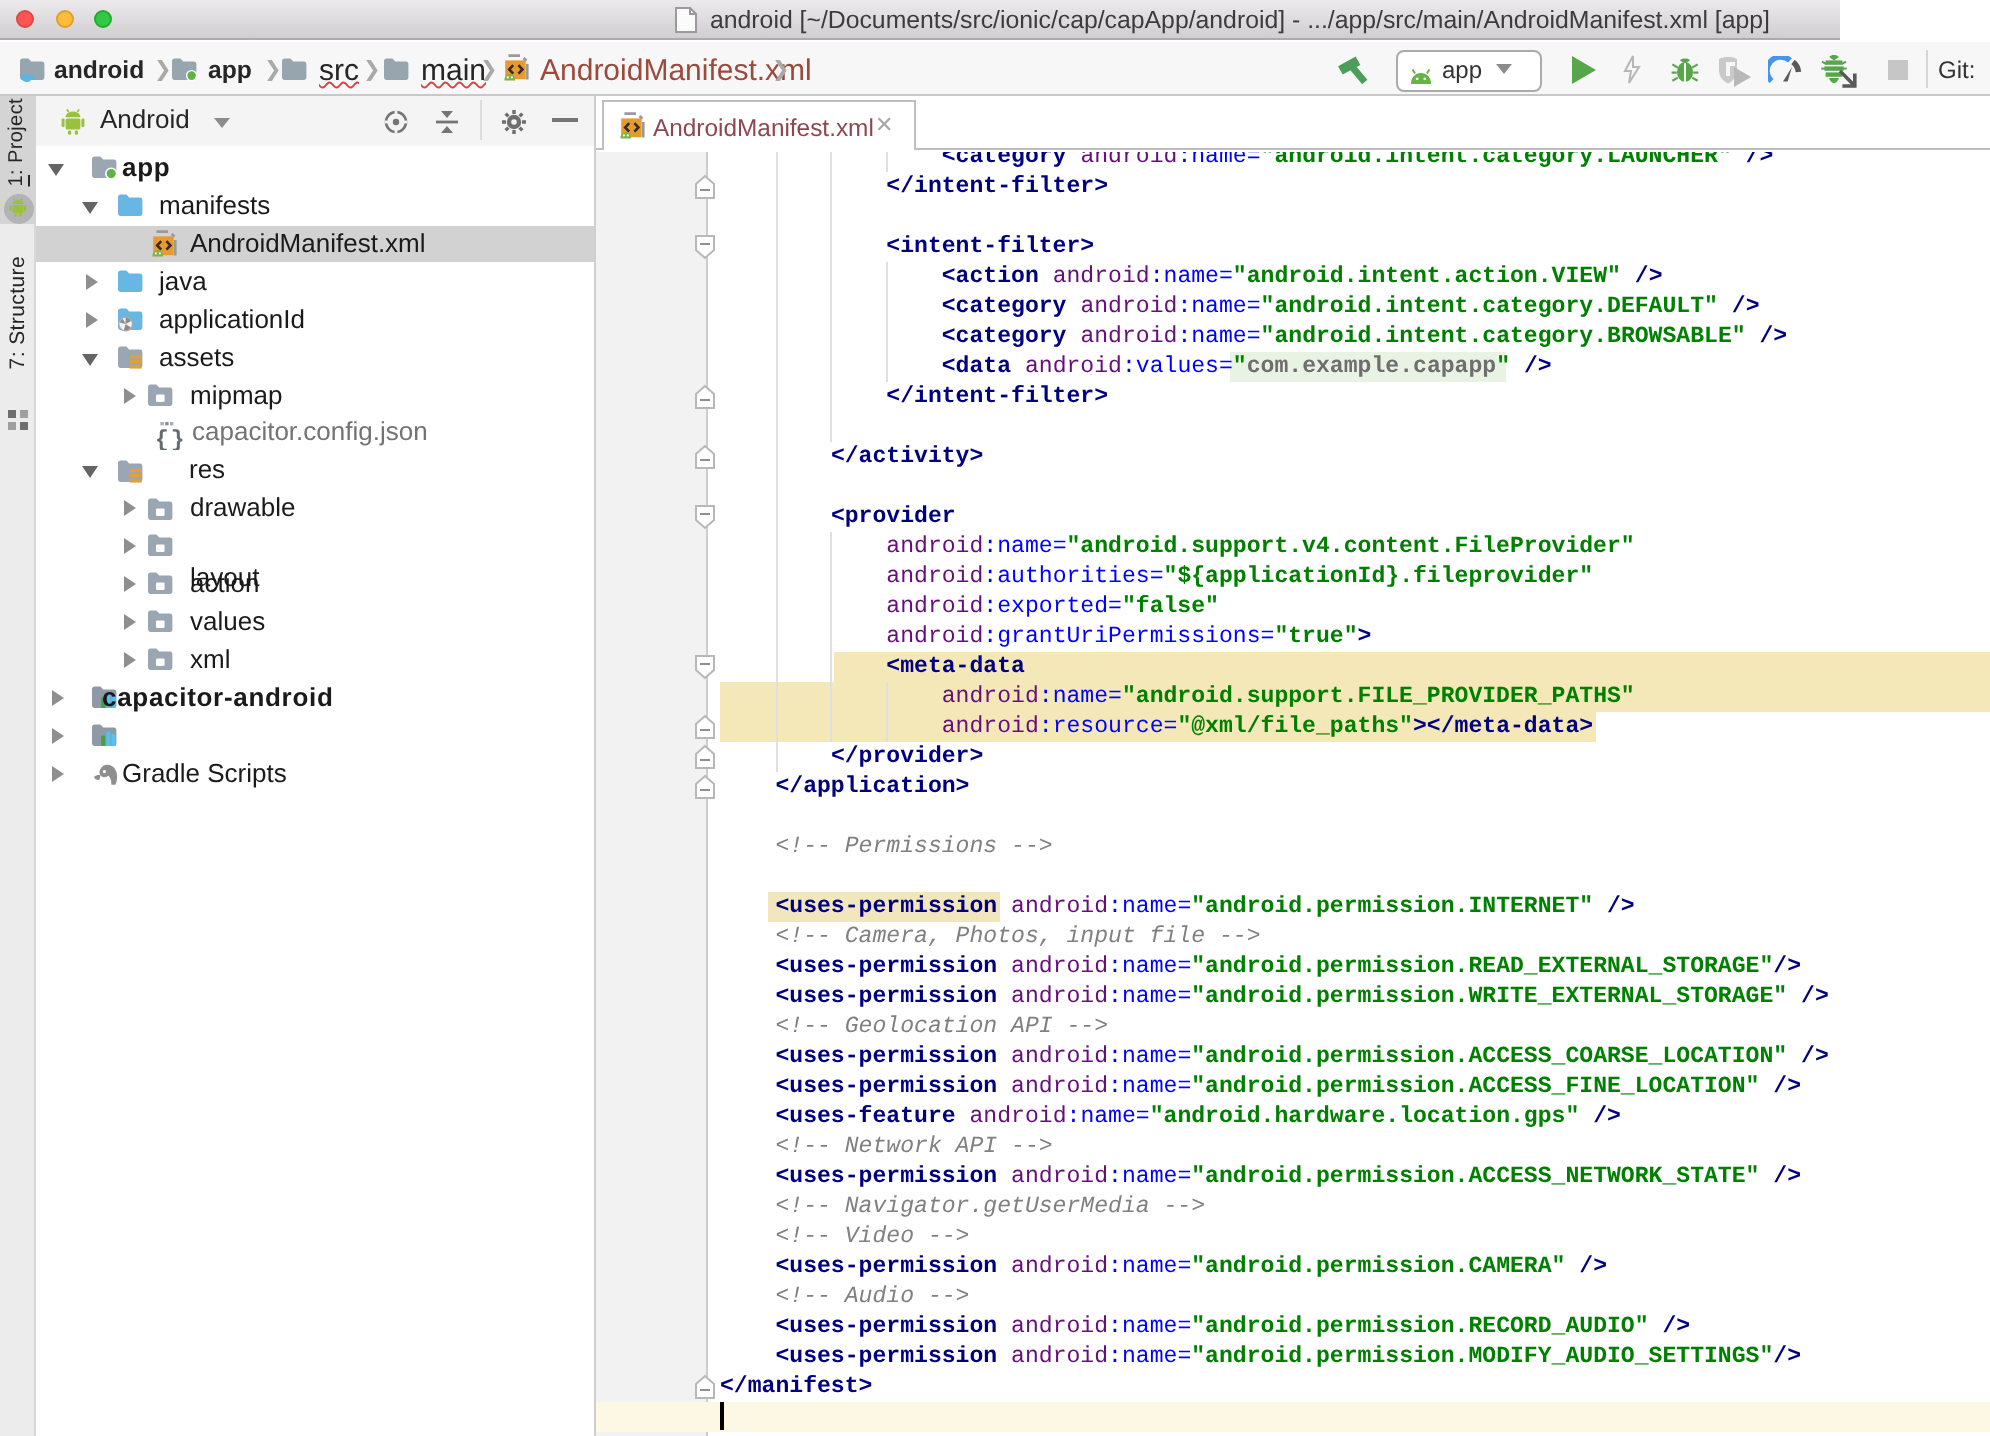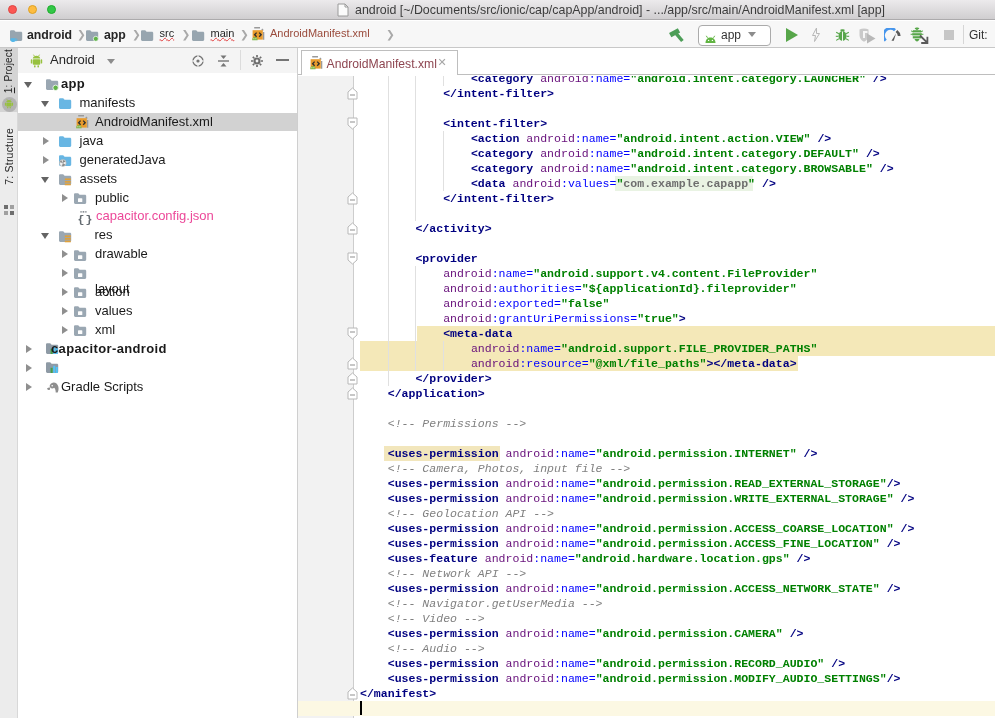--- a/index.html
+++ b/index.html
@@ -1,26 +1,26 @@
 <!DOCTYPE html>
 <html><head><meta charset="utf-8">
 <style>
 * { margin:0; padding:0; box-sizing:border-box; }
 html,body { width:995px; height:718px; overflow:hidden; }
 body { font-family:"Liberation Sans",sans-serif; position:relative; background:#fff; }
 .abs { position:absolute; }
 
-#titlebar { position:absolute; left:0; top:0; width:995px; height:20px;
+#titlebar { position:absolute; left:0; top:0; width:920px; height:20px;
   background:linear-gradient(#ECEAEC,#D0CED0); border-bottom:1px solid #ACAAAC; }
 .tl { position:absolute; top:5px; width:9px; height:9px; border-radius:50%; }
 #title { position:absolute; left:355px; top:3px; font-size:12.4px; color:#3c3c3c; white-space:nowrap; }
 #docicon { position:absolute; left:337px; top:3px; }
 
 #navbar { position:absolute; left:0; top:21px; width:995px; height:27px; background:#F7F7F7; border-bottom:1px solid #C8C8C8; }
-.crumb { position:absolute; top:6px; font-size:11px; color:#262626; white-space:nowrap; }
+.crumb { position:absolute; top:6px; font-size:15px; color:#262626; white-space:nowrap; }
 .chev { position:absolute; top:6.5px; font-size:10.5px; color:#a9a9a9; }
 .wavy { text-decoration:underline; text-decoration-style:wavy; text-decoration-color:#e04040; text-decoration-thickness:1px; text-underline-offset:0px; }
 
 #stripe { position:absolute; left:0; top:48px; width:18px; height:670px; background:#ECECEC; border-right:1px solid #D8D8D8; }
 .vlabel { position:absolute; writing-mode:vertical-rl; transform:rotate(180deg); font-size:10.5px; color:#262626; letter-spacing:0.2px; }
 
 #panel { position:absolute; left:18px; top:48px; width:279px; height:670px; background:#fff; }
 #phead { position:absolute; left:0; top:0; width:279px; height:25px; background:#F4F4F4; }
 #ptree { position:absolute; left:0; top:0; width:279px; height:670px; }
 .treesel { position:absolute; left:0; width:279px; height:18px; background:#D2D2D2; }
@@ -240,42 +240,42 @@
 <div class="ticon" style="left:39.5px;top:85.9px"><svg width="14" height="13" viewBox="0 0 14 13">
           <path d="M1 2.5 C1 1.7 1.6 1.2 2.3 1.2 L5.2 1.2 L6.6 2.8 L12 2.8 C12.7 2.8 13.2 3.4 13.2 4.1 L13.2 10.6 C13.2 11.4 12.7 12 12 12 L2.3 12 C1.6 12 1 11.4 1 10.6 Z" fill="#68B6E3"></path>
         </svg></div>
 <div class="tlabel" style="left:61.5px;top:83.7px;">java</div>
 <div class="arr arrr" style="left:24.5px;top:107.6px"></div>
 <div class="ticon" style="left:39.5px;top:104.8px"><svg width="14" height="13" viewBox="0 0 14 13">
           <path d="M1 2.5 C1 1.7 1.6 1.2 2.3 1.2 L5.2 1.2 L6.6 2.8 L12 2.8 C12.7 2.8 13.2 3.4 13.2 4.1 L13.2 10.6 C13.2 11.4 12.7 12 12 12 L2.3 12 C1.6 12 1 11.4 1 10.6 Z" fill="#68B6E3"></path>
           <circle cx="4.8" cy="9" r="3.4" fill="#f2f2f2" stroke="#aaa" stroke-width="0.6"></circle>
           <path d="M4.8 9 L4.8 5.9 A3.1 3.1 0 0 1 7.5 7.5 Z M4.8 9 L7.4 10.7 A3.1 3.1 0 0 1 4 12 Z M4.8 9 L1.9 8.2 A3.1 3.1 0 0 1 3.3 6.2 Z" fill="#8a8a8a"></path>
         </svg></div>
-<div class="tlabel" style="left:61.5px;top:102.6px;">generatedJava</div>
+<div class="tlabel" style="left:61.5px;top:102.6px;">applicationId</div>
 <div class="arr arrd" style="left:22.5px;top:128.6px"></div>
 <div class="ticon" style="left:39.5px;top:123.8px"><svg width="14" height="13" viewBox="0 0 14 13">
           <path d="M1 2.5 C1 1.7 1.6 1.2 2.3 1.2 L5.2 1.2 L6.6 2.8 L12 2.8 C12.7 2.8 13.2 3.4 13.2 4.1 L13.2 10.6 C13.2 11.4 12.7 12 12 12 L2.3 12 C1.6 12 1 11.4 1 10.6 Z" fill="#9AA7B2"></path>
           <rect x="6.8" y="5.4" width="6" height="1.7" fill="#DFA13C"></rect>
           <rect x="6.8" y="8" width="6" height="1.7" fill="#DFA13C"></rect>
           <rect x="6.8" y="10.6" width="6" height="1.7" fill="#DFA13C"></rect>
         </svg></div>
 <div class="tlabel" style="left:61.5px;top:121.6px;">assets</div>
 <div class="arr arrr" style="left:43.5px;top:145.5px"></div>
 <div class="ticon" style="left:54.5px;top:142.7px"><svg width="14" height="13" viewBox="0 0 14 13">
           <path d="M1 2.5 C1 1.7 1.6 1.2 2.3 1.2 L5.2 1.2 L6.6 2.8 L12 2.8 C12.7 2.8 13.2 3.4 13.2 4.1 L13.2 10.6 C13.2 11.4 12.7 12 12 12 L2.3 12 C1.6 12 1 11.4 1 10.6 Z" fill="#9AA7B2"></path>
           <rect x="5" y="6.2" width="4.3" height="3.8" rx="0.6" fill="#fdfdfd"></rect>
         </svg></div>
-<div class="tlabel" style="left:77.0px;top:140.5px;">public</div>
+<div class="tlabel" style="left:77.0px;top:140.5px;">mipmap</div>
 <div class="ticon" style="left:59.5px;top:161.6px"><svg width="14" height="15" viewBox="0 0 14 15">
           <rect x="2.2" y="1" width="1.7" height="1.7" fill="#a9adb1"></rect>
           <rect x="4.6" y="1" width="1.7" height="1.7" fill="#8a9096"></rect>
           <rect x="7" y="1" width="1.7" height="1.7" fill="#a9adb1"></rect>
           <text x="7.4" y="13" font-family="Liberation Mono, monospace" font-size="11.5" font-weight="bold" fill="#636a70" text-anchor="middle" letter-spacing="1">{}</text>
         </svg></div>
-<div class="tlabel" style="left:78.0px;top:159.4px;color:#ec4899;">capacitor.config.json</div>
+<div class="tlabel" style="left:78.0px;top:159.4px;color:#737373;">capacitor.config.json</div>
 <div class="arr arrd" style="left:22.5px;top:185.3px"></div>
 <div class="ticon" style="left:39.5px;top:180.5px"><svg width="14" height="13" viewBox="0 0 14 13">
           <path d="M1 2.5 C1 1.7 1.6 1.2 2.3 1.2 L5.2 1.2 L6.6 2.8 L12 2.8 C12.7 2.8 13.2 3.4 13.2 4.1 L13.2 10.6 C13.2 11.4 12.7 12 12 12 L2.3 12 C1.6 12 1 11.4 1 10.6 Z" fill="#9AA7B2"></path>
           <rect x="6.8" y="5.4" width="6" height="1.7" fill="#DFA13C"></rect>
           <rect x="6.8" y="8" width="6" height="1.7" fill="#DFA13C"></rect>
           <rect x="6.8" y="10.6" width="6" height="1.7" fill="#DFA13C"></rect>
         </svg></div>
 <div class="tlabel" style="left:61.5px;top:178.3px;margin-left:15px;">res</div>
 <div class="arr arrr" style="left:43.5px;top:202.3px"></div>
 <div class="ticon" style="left:54.5px;top:199.5px"><svg width="14" height="13" viewBox="0 0 14 13">

